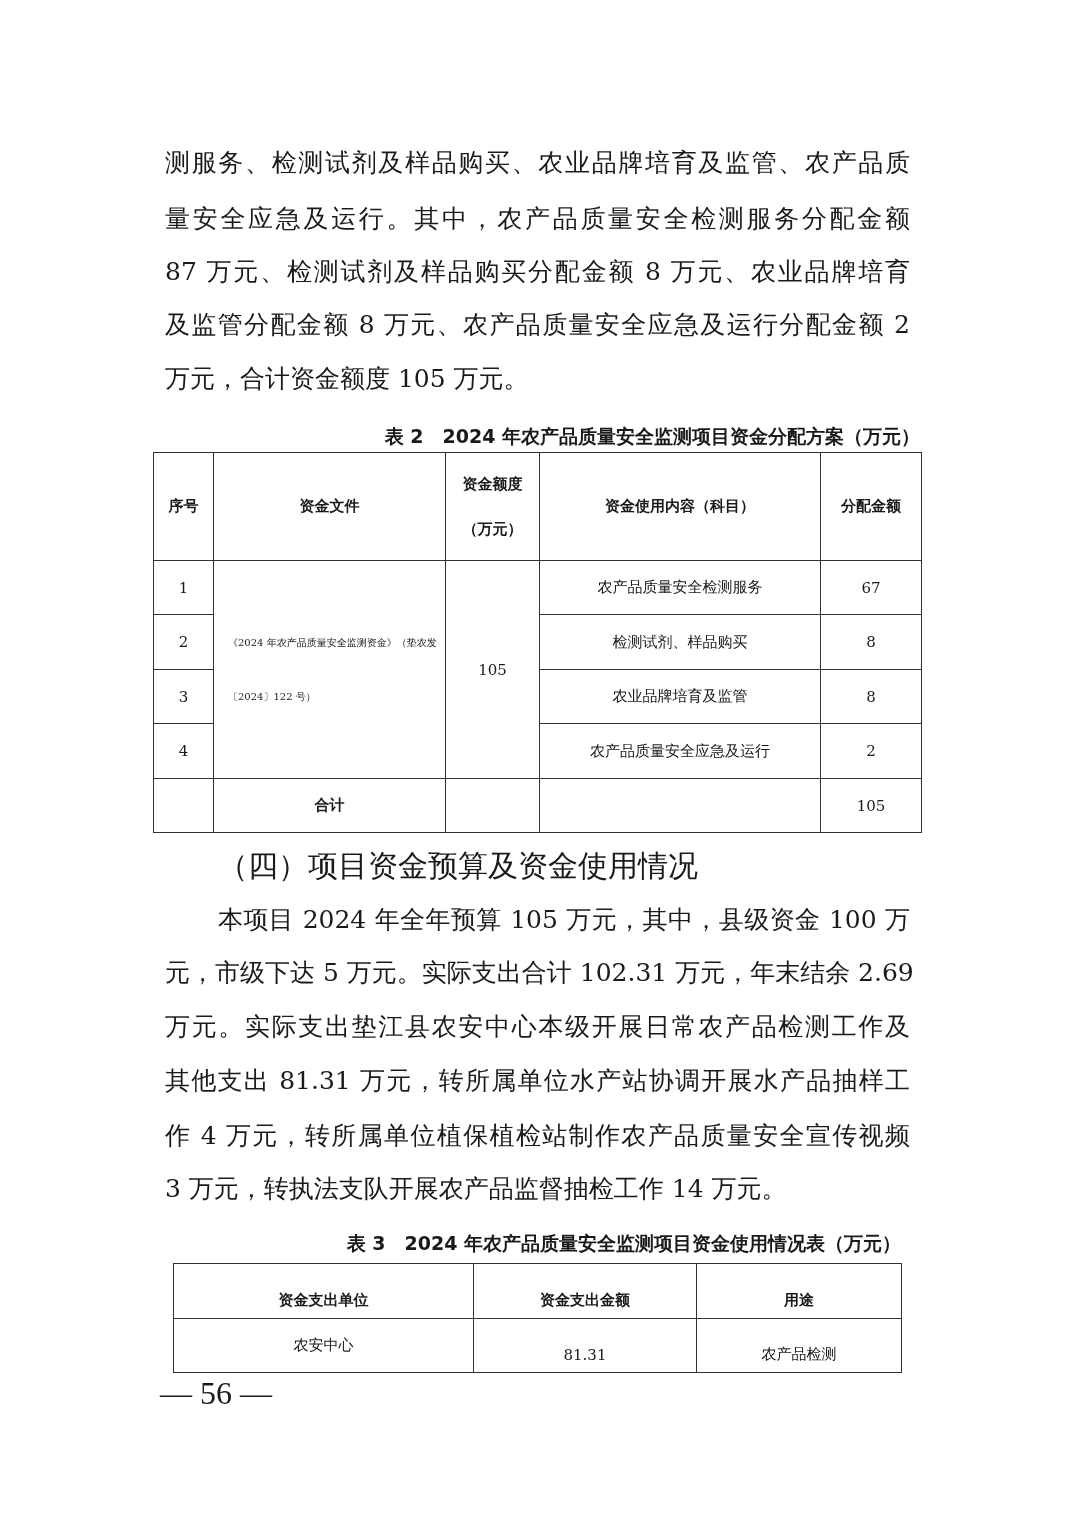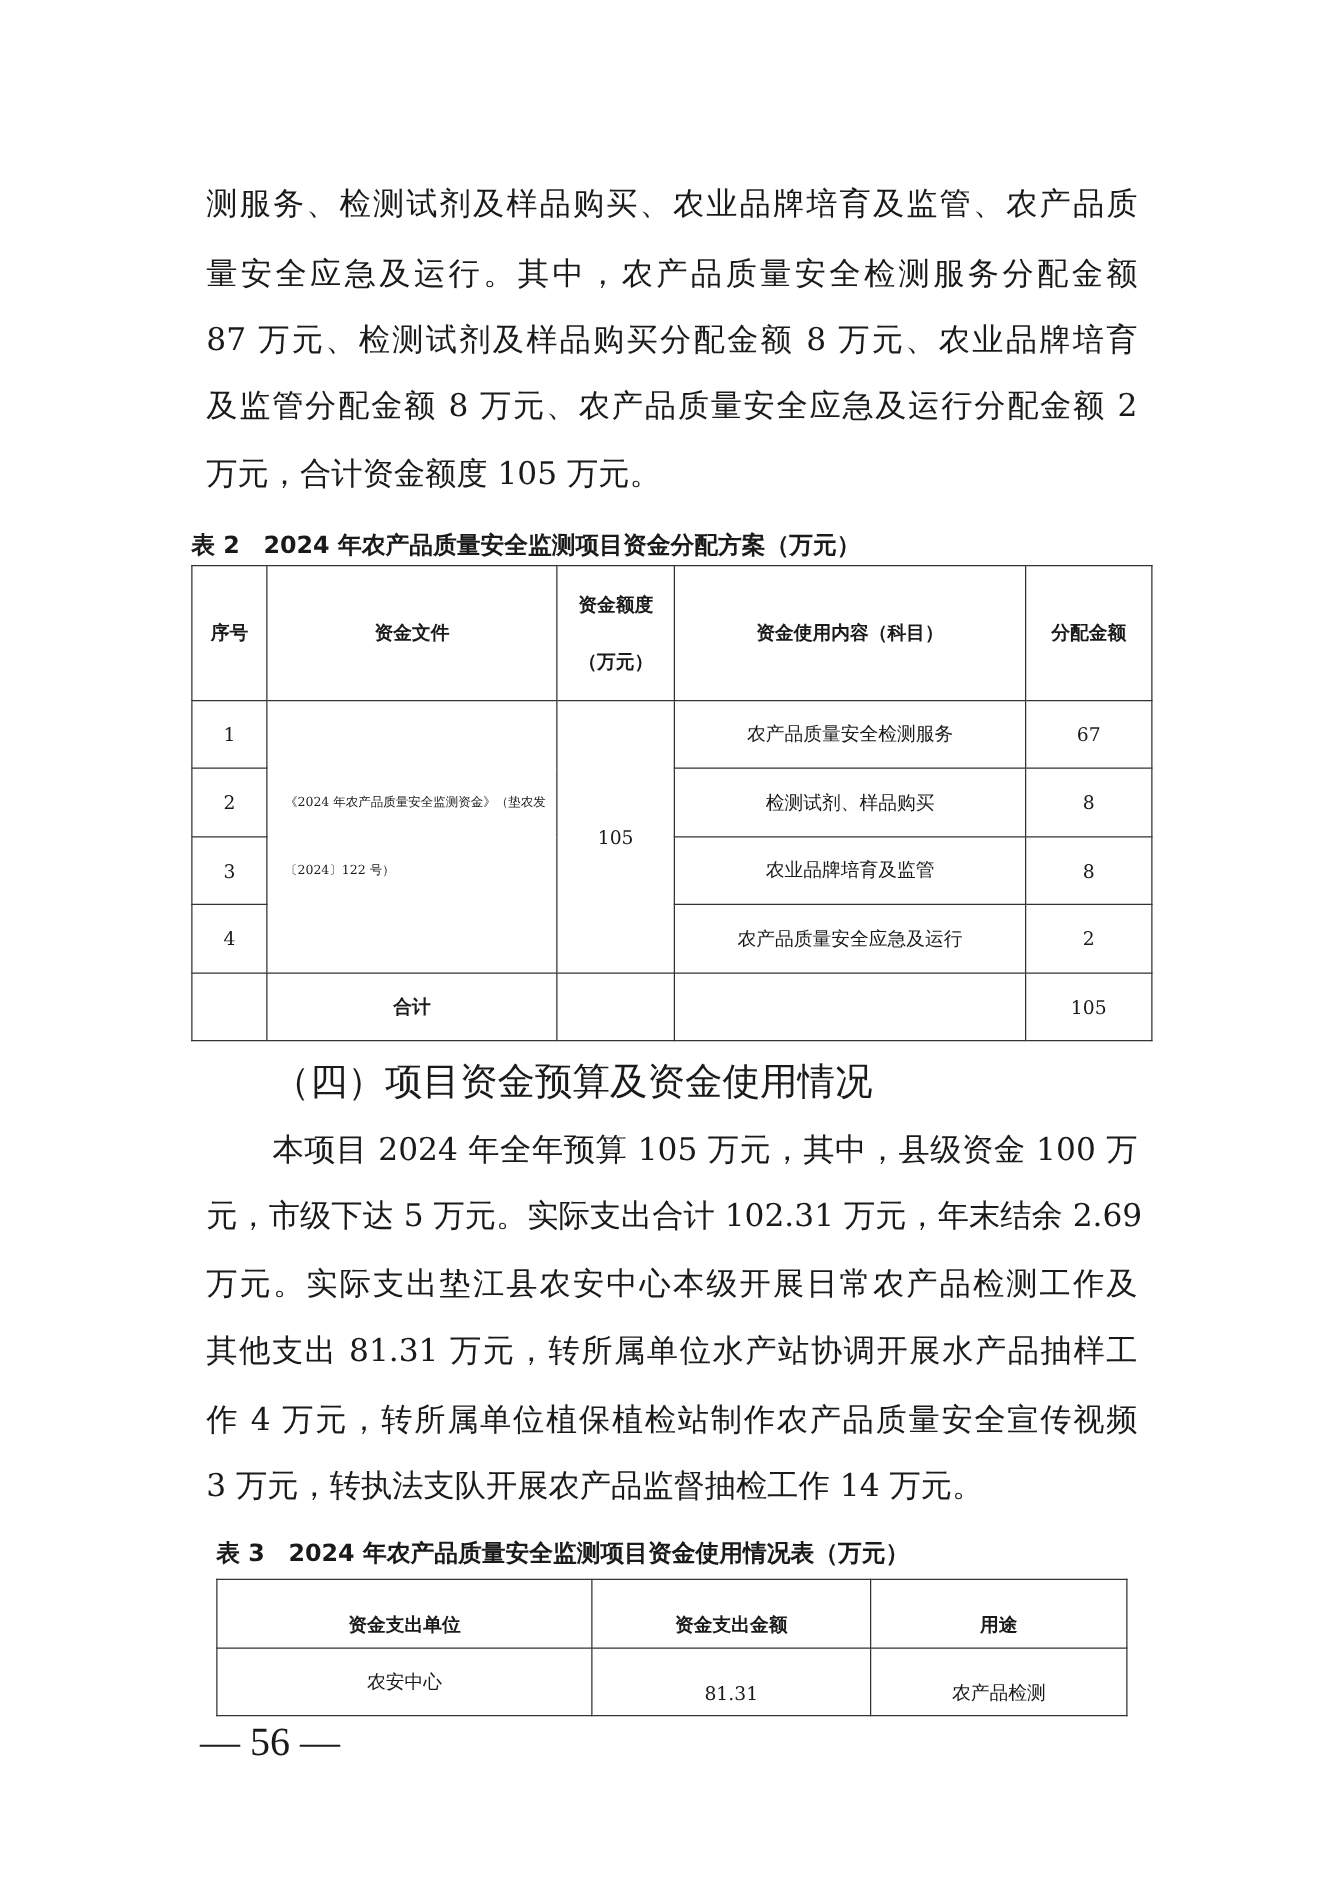--- a/index.html
+++ b/index.html
@@ -7,21 +7,21 @@
     width: 1074px; height: 1520px; background: #ffffff; position: relative; overflow: hidden;
     font-family: "DejaVu Serif", "Liberation Serif", serif; color: #1a1a1a;
   }
   .line {
     position: absolute; left: 165px; width: 745px; font-size: 25px; line-height: 32px;
     white-space: nowrap; text-align: justify; text-align-last: justify; letter-spacing: 0;
   }
   .line.last { text-align-last: left; }
   .caption {
     position: absolute; font-family: "DejaVu Sans", "Liberation Sans", sans-serif;
-    font-weight: bold; font-size: 19px; line-height: 26px; white-space: nowrap; text-align: left;
+    font-weight: bold; font-size: 19px; line-height: 26px; white-space: nowrap; text-align: right;
   }
   .heading { position: absolute; left: 218px; font-size: 30px; line-height: 32px; white-space: nowrap; }
   table { position: absolute; border-collapse: collapse; table-layout: fixed; }
   td { border: 1px solid #333; text-align: center; vertical-align: middle; padding: 0; font-size: 15px; margin-top: 15px; }
   td.h { font-family: "DejaVu Sans", "Liberation Sans", sans-serif; font-weight: bold; font-size: 15px; }
   .hdr-stack { display: flex; flex-direction: column; align-items: center; gap: 26px; }
   .doc-cell { text-align: left; padding-left: 14px; padding-right: 6px; line-height: 54px; font-size: 10px; }
   .page-num { position: absolute; left: 160px; top: 1378px; font-family: Liberation Serif, serif; font-size: 32px; line-height: 30px; white-space: nowrap; }
 </style>
 </head>

